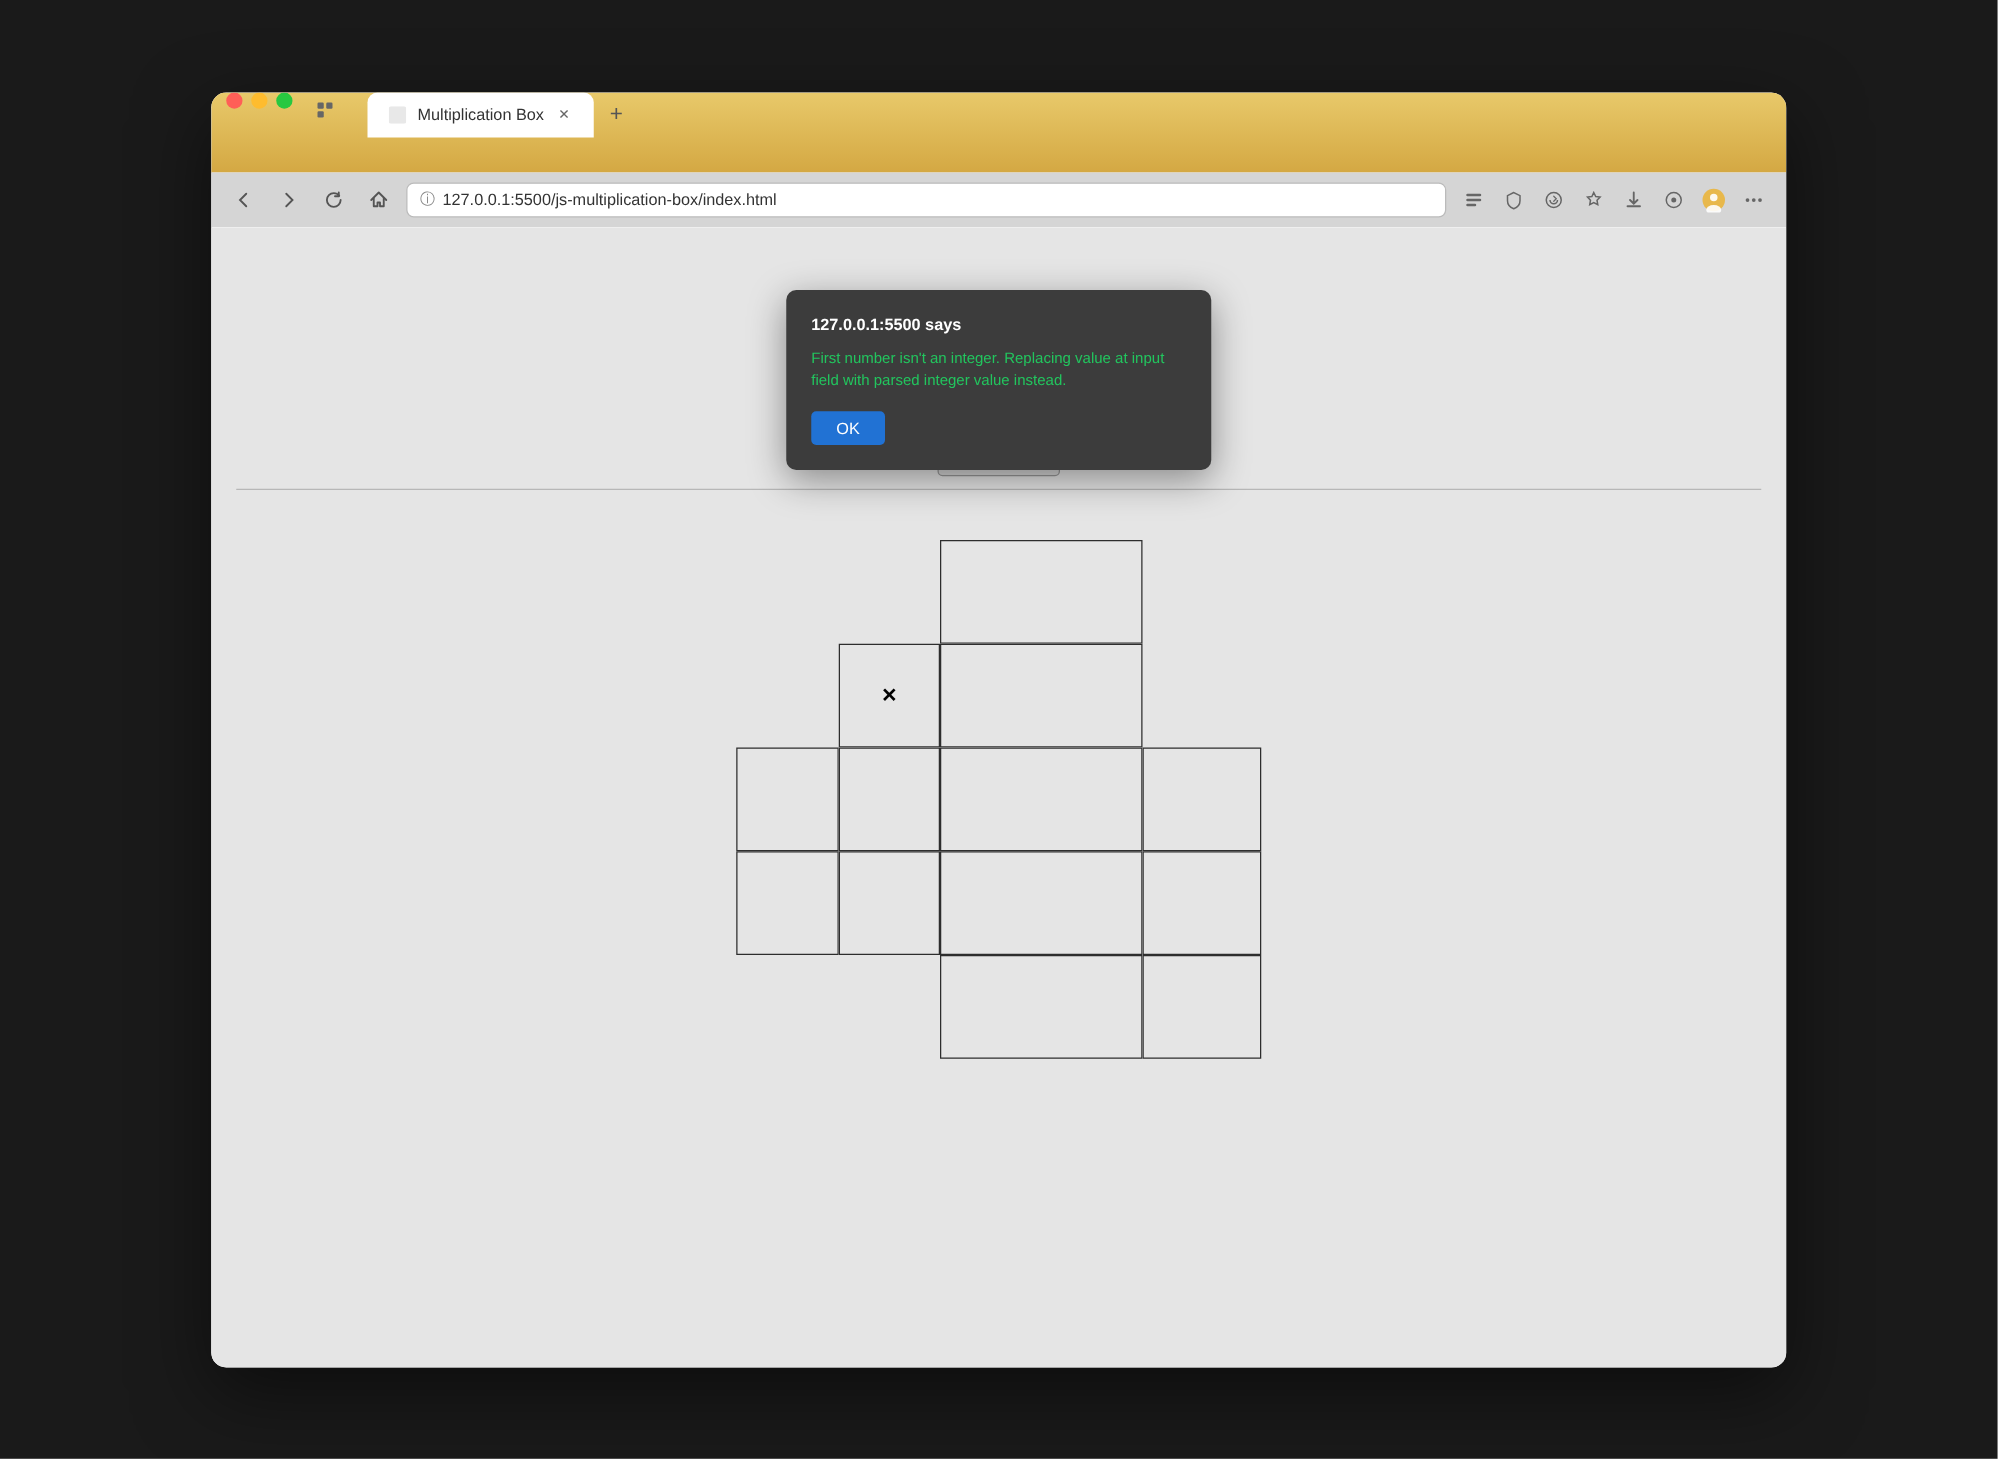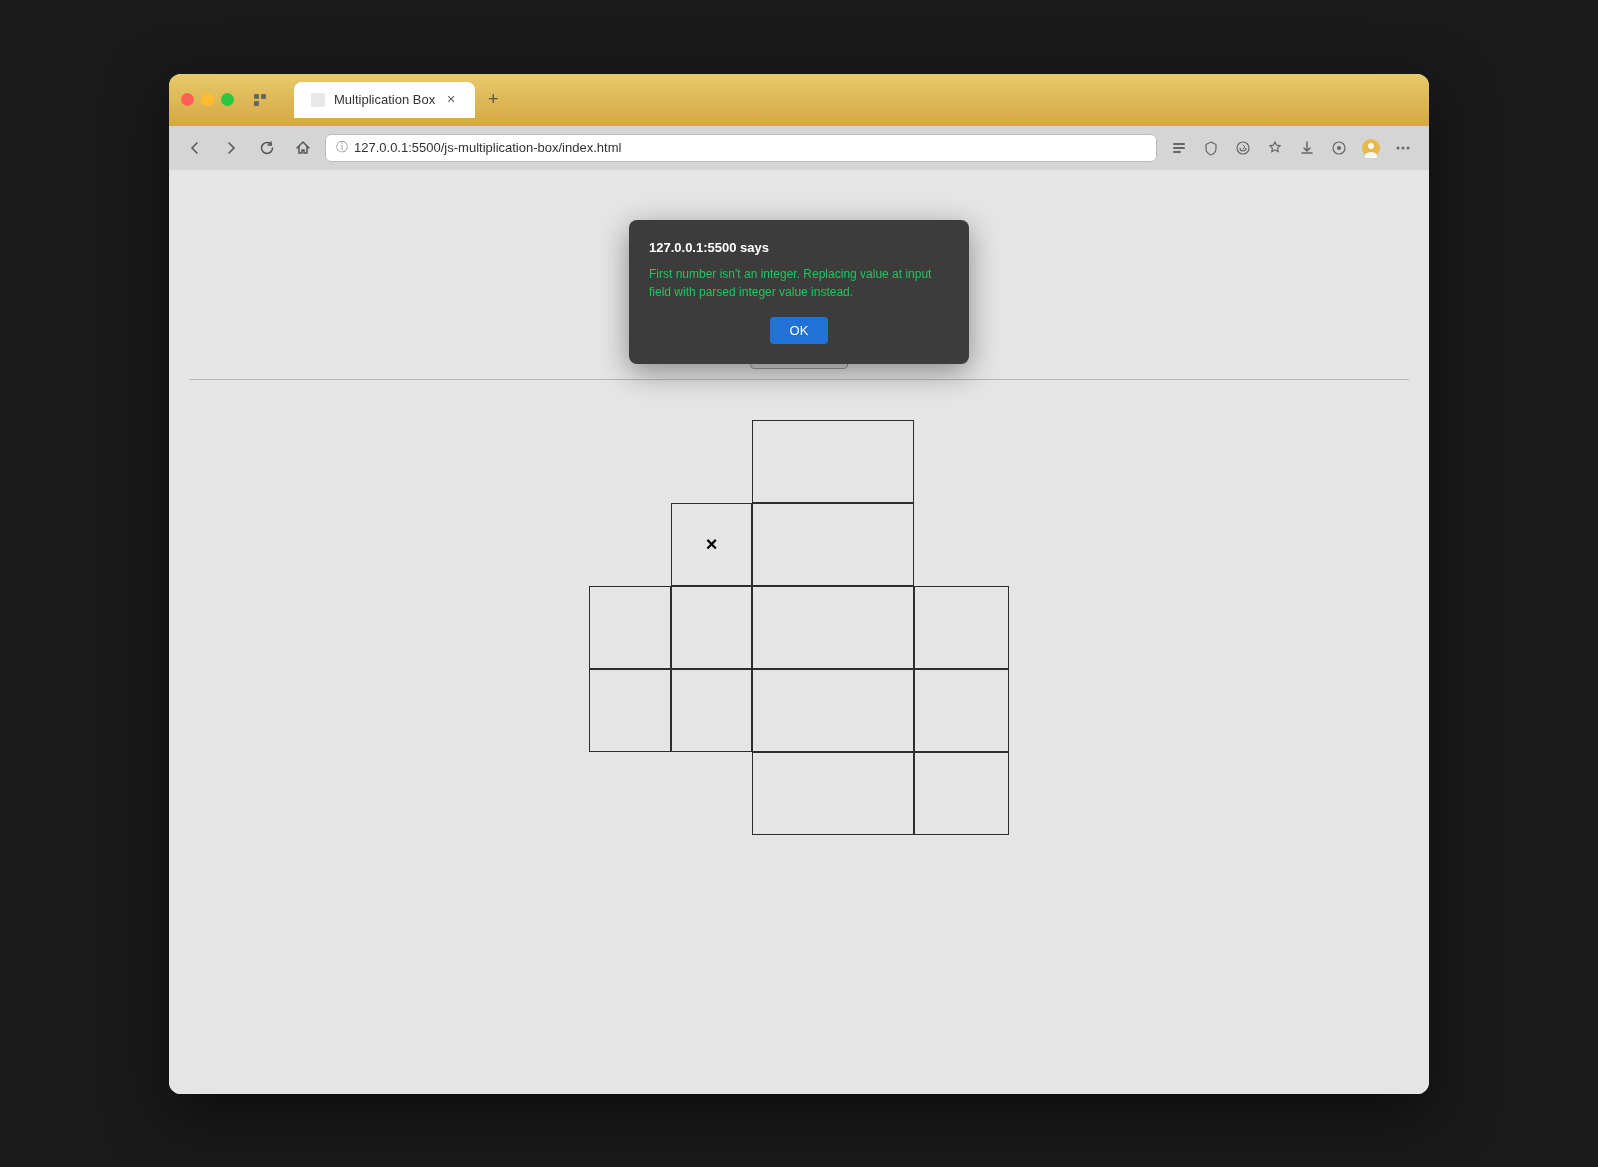--- a/index.html
+++ b/index.html
@@ -20,23 +20,23 @@
       border-radius: 12px;
       overflow: hidden;
       box-shadow: 0 20px 60px rgba(0,0,0,0.5);
       display: flex;
       flex-direction: column;
     }
 
     
     .title-bar {
       background: linear-gradient(180deg, #e8c96a 0%, #d4a843 100%);
-      height: 52px;
-      display: flex;
-      align-items: center;
+      height: 64px;
+      display: flex;
+      align-items: flex-start;
       padding: 0 12px;
       gap: 12px;
       flex-shrink: 0;
     }
 
     .traffic-lights {
       display: flex;
       gap: 7px;
       align-items: center;
     }
@@ -198,21 +198,21 @@
 
     .dialog-message {
       font-size: 12px;
       line-height: 1.5;
       color: #22c55e;
       margin-bottom: 16px;
     }
 
     .dialog-footer {
       display: flex;
-      justify-content: center;
+      justify-content: flex-start;
     }
 
     .dialog-ok-btn {
       background: #2172d4;
       color: #fff;
       border: none;
       border-radius: 4px;
       padding: 6px 20px;
       font-size: 13px;
       cursor: pointer;

